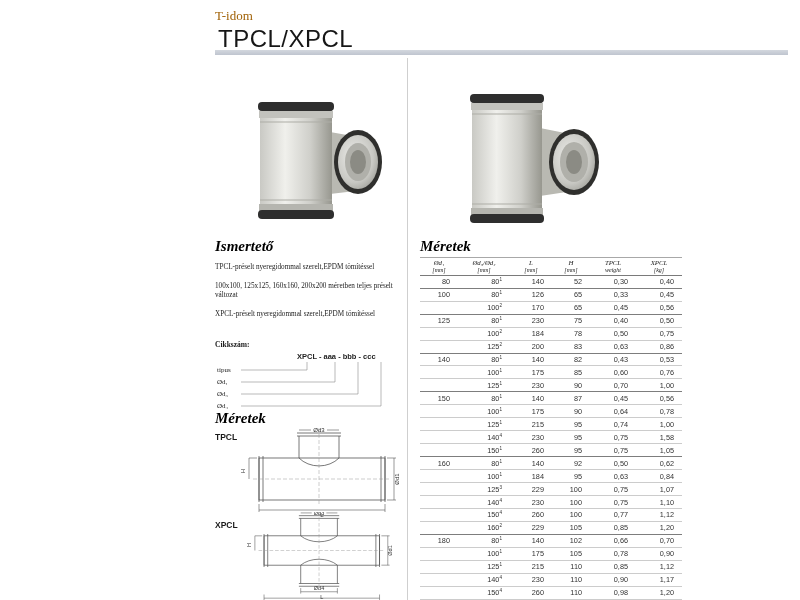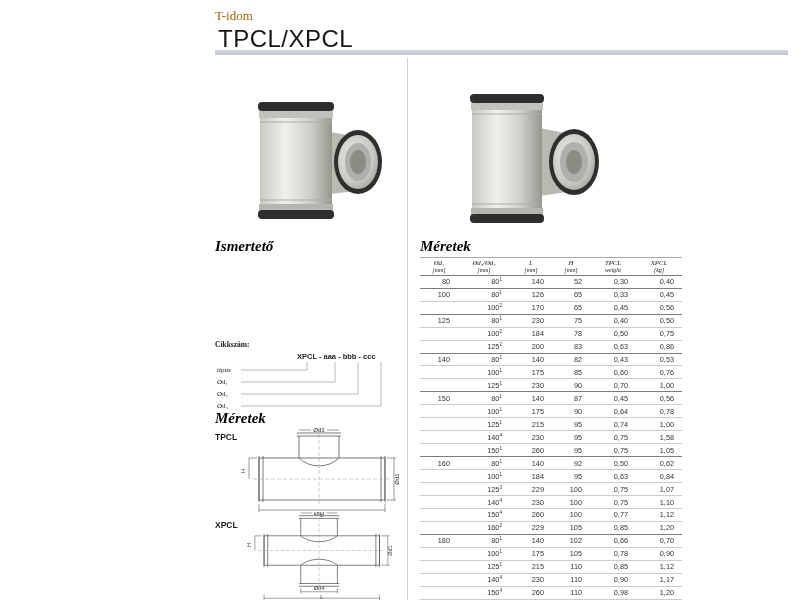--- a/index.html
+++ b/index.html
@@ -95,20 +95,25 @@
     <line x1="32" y1="56" x2="102" y2="56" stroke="#adada6" stroke-width="1"></line>
     <line x1="32" y1="146" x2="102" y2="146" stroke="#adada6" stroke-width="1"></line>
     <ellipse cx="134" cy="104" rx="25" ry="33" fill="#2f2f2d"></ellipse>
     <ellipse cx="134" cy="104" rx="21" ry="28" fill="url(#capG)"></ellipse>
     <ellipse cx="134" cy="104" rx="14" ry="20" fill="#b0b0aa"></ellipse>
     <ellipse cx="134" cy="104" rx="8" ry="12" fill="#8b8b84"></ellipse>
   </svg>
 
   <h2 class="h-script" style="left:215px;top:238px;">Ismertető</h2>
 
+  <div class="desc">
+    <p>TPCL-préselt nyeregidommal szerelt,EPDM tömítéssel</p>
+    <p>100x100, 125x125, 160x160, 200x200 méretben teljes préselt változat</p>
+    <p>XPCL-préselt nyeregidommal szerelt,EPDM tömítéssel</p>
+  </div>
 
   <div class="cikkszam-label">Cikkszám:</div>
   <svg style="position:absolute;left:215px;top:348px;" width="190" height="64" viewBox="0 0 190 64">
     <text class="code-text" x="82" y="11">XPCL - aaa - bbb - ccc</text>
     <g stroke="#8a8a8a" stroke-width="0.6">
       <line x1="26" y1="22" x2="92" y2="22"></line>
         <line x1="92" y1="22" x2="92" y2="14"></line>
       <line x1="26" y1="34" x2="120" y2="34"></line>
         <line x1="120" y1="34" x2="120" y2="14"></line>
       <line x1="26" y1="46" x2="143" y2="46"></line>

